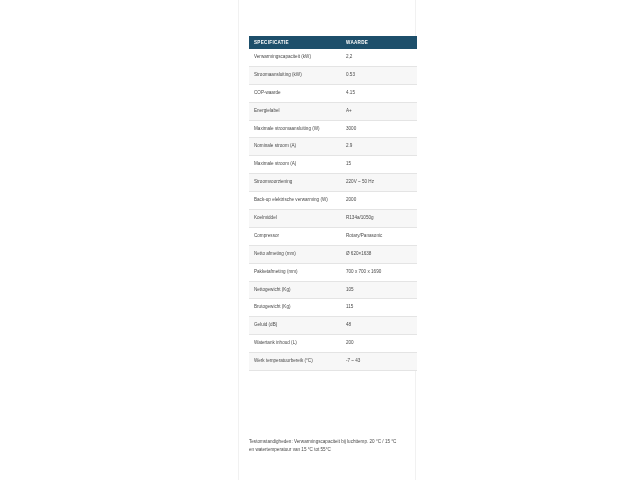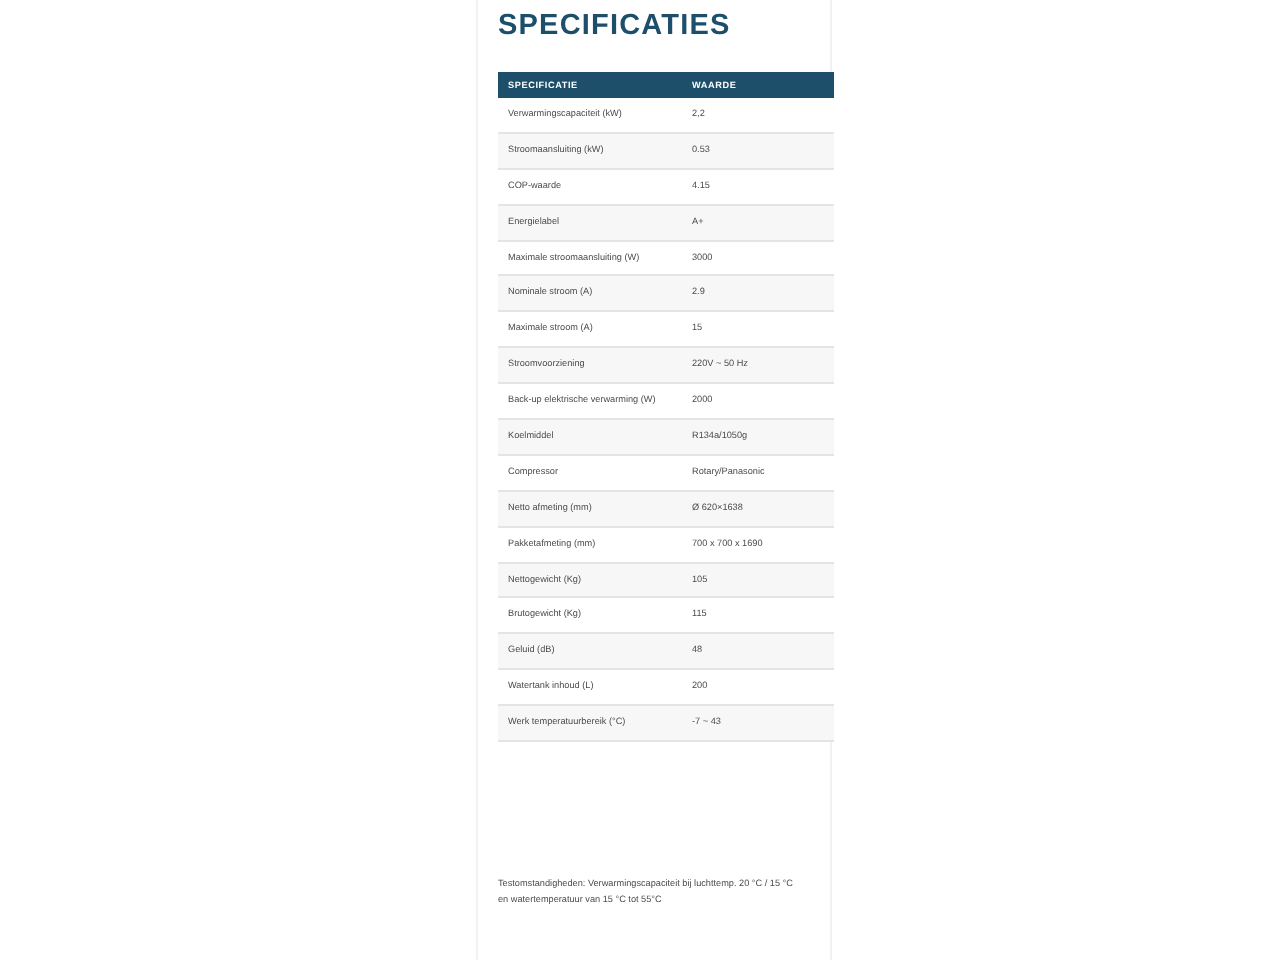--- a/index.html
+++ b/index.html
@@ -103,21 +103,20 @@
   }
 </style>
 </head>
 <body>
 
 <div class="page">
   <div class="gutter-left"></div>
   <div class="gutter-right"></div>
 
   <div class="content">
-    <div class="doc-title">SPECIFICATIES</div>
 
     <table class="spec-table">
       <thead>
         <tr>
           <th class="col-spec">SPECIFICATIE</th>
           <th class="col-val">WAARDE</th>
         </tr>
       </thead>
       <tbody>
         <tr class="plain">

